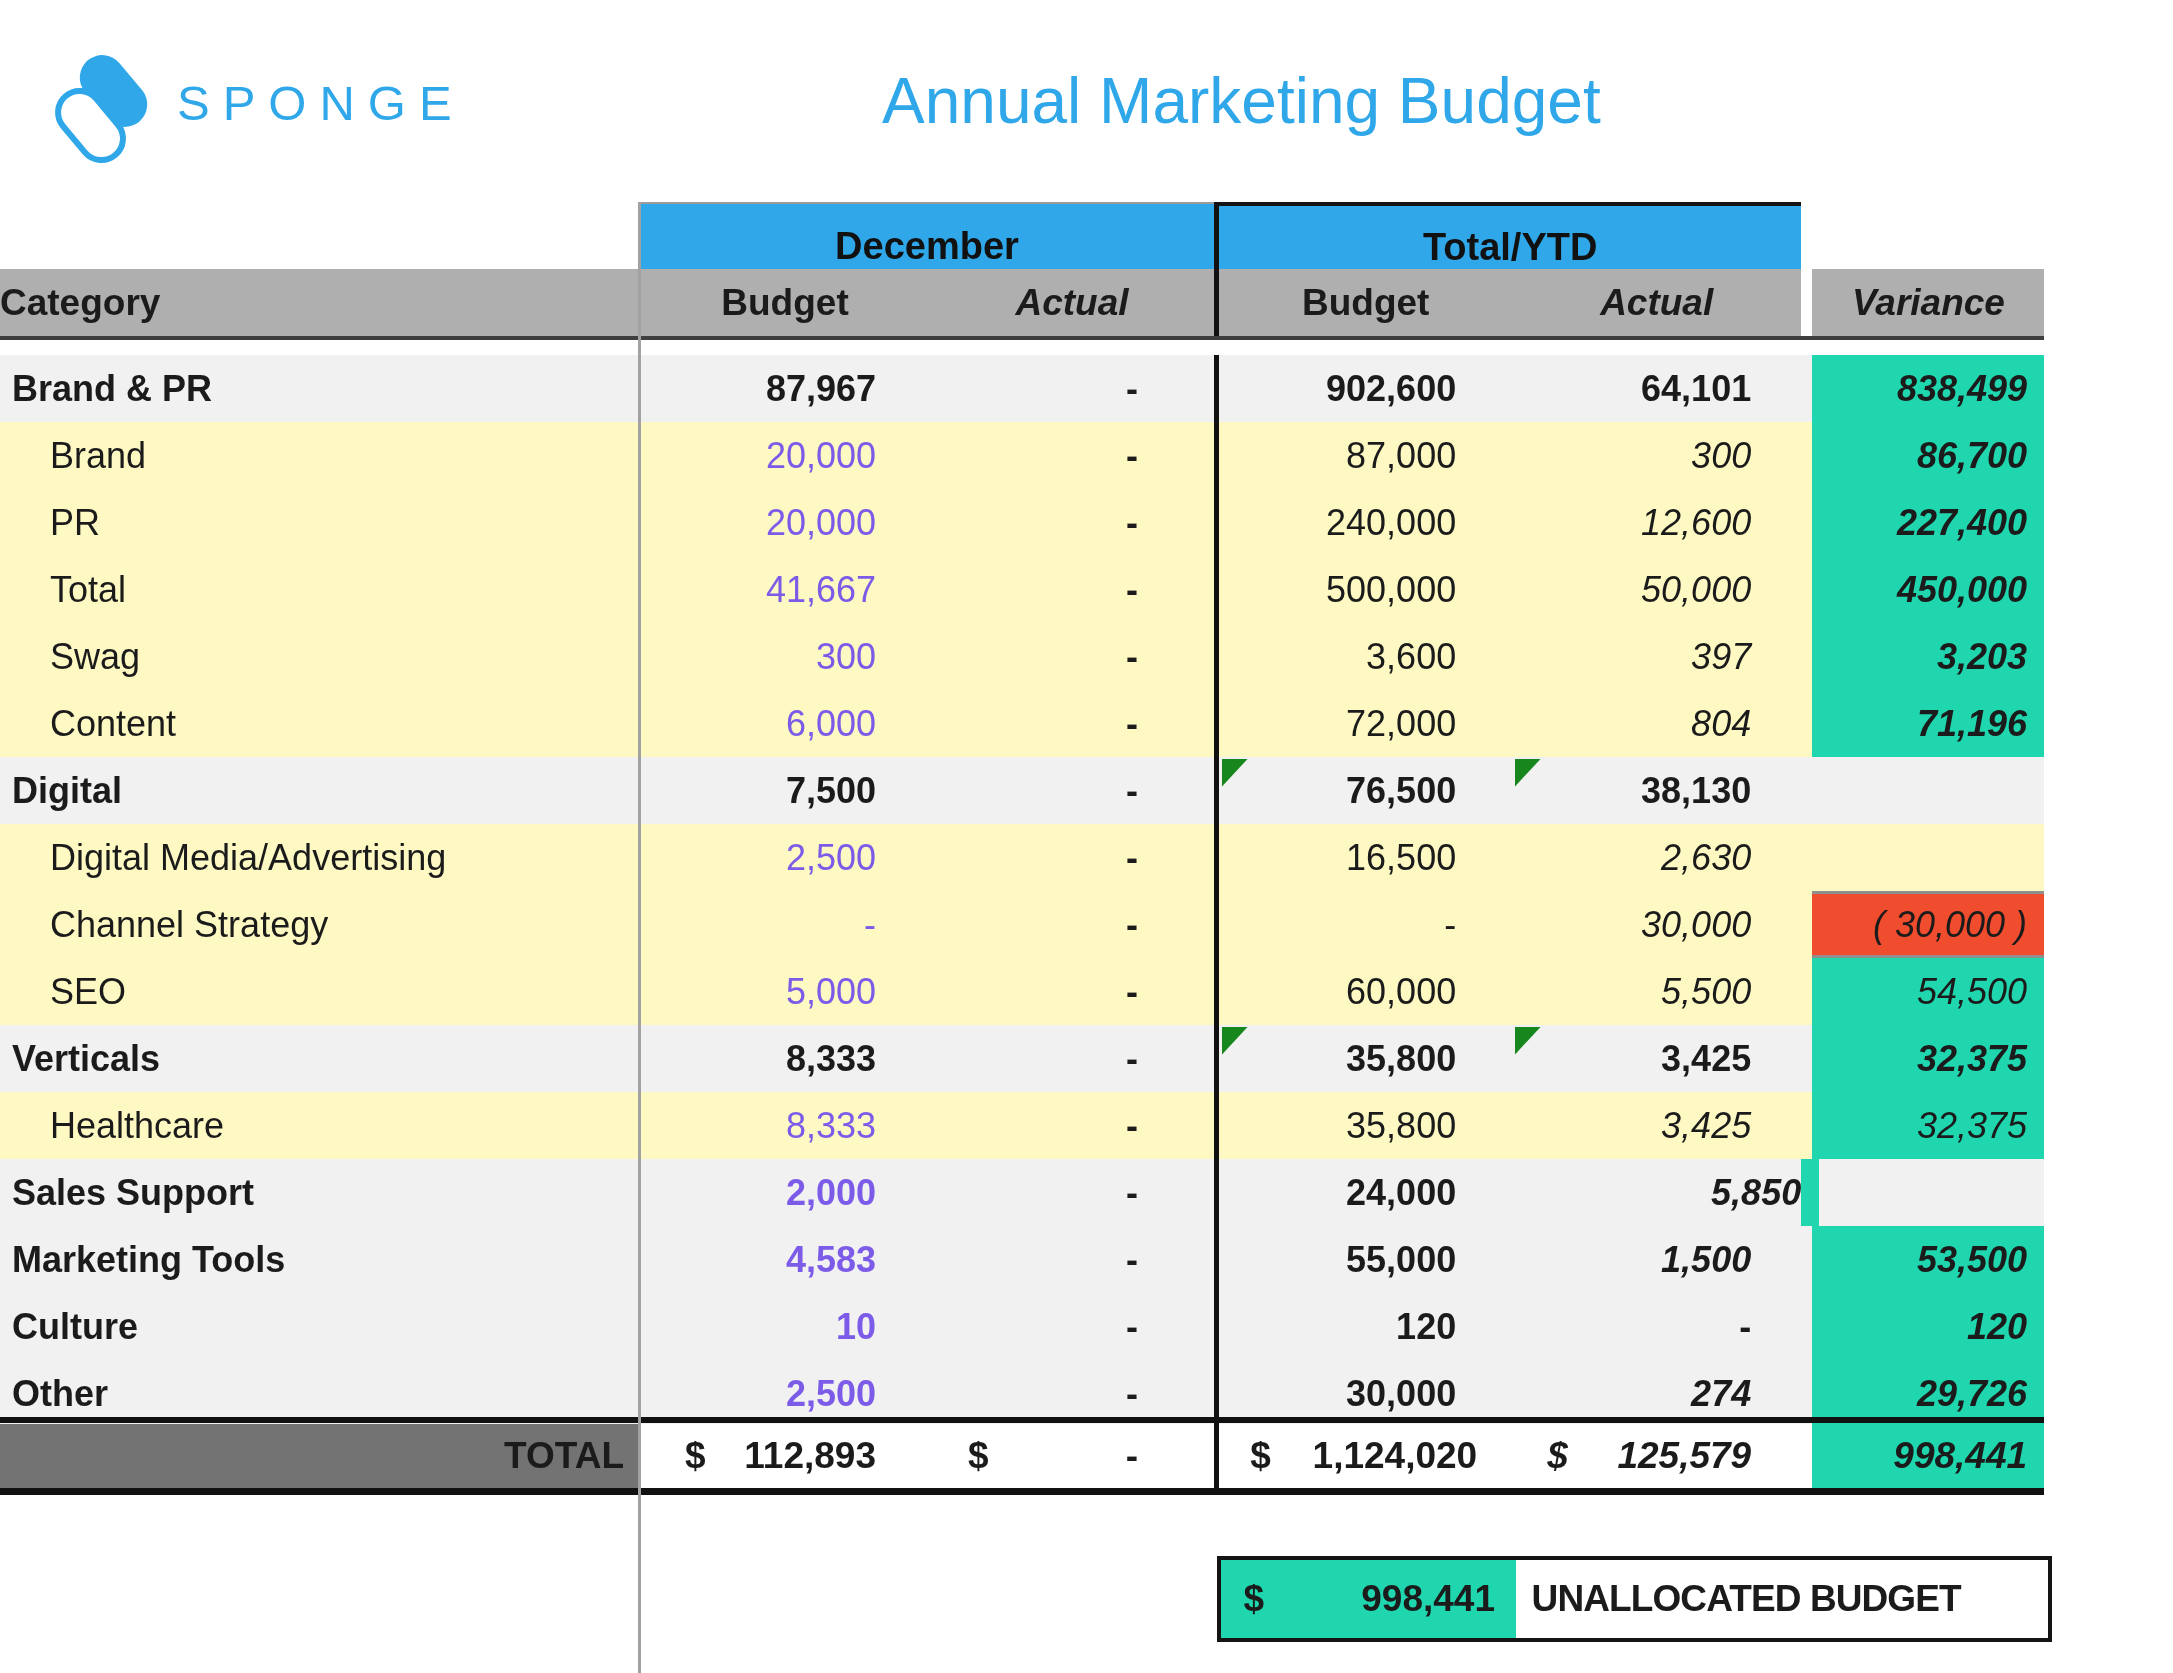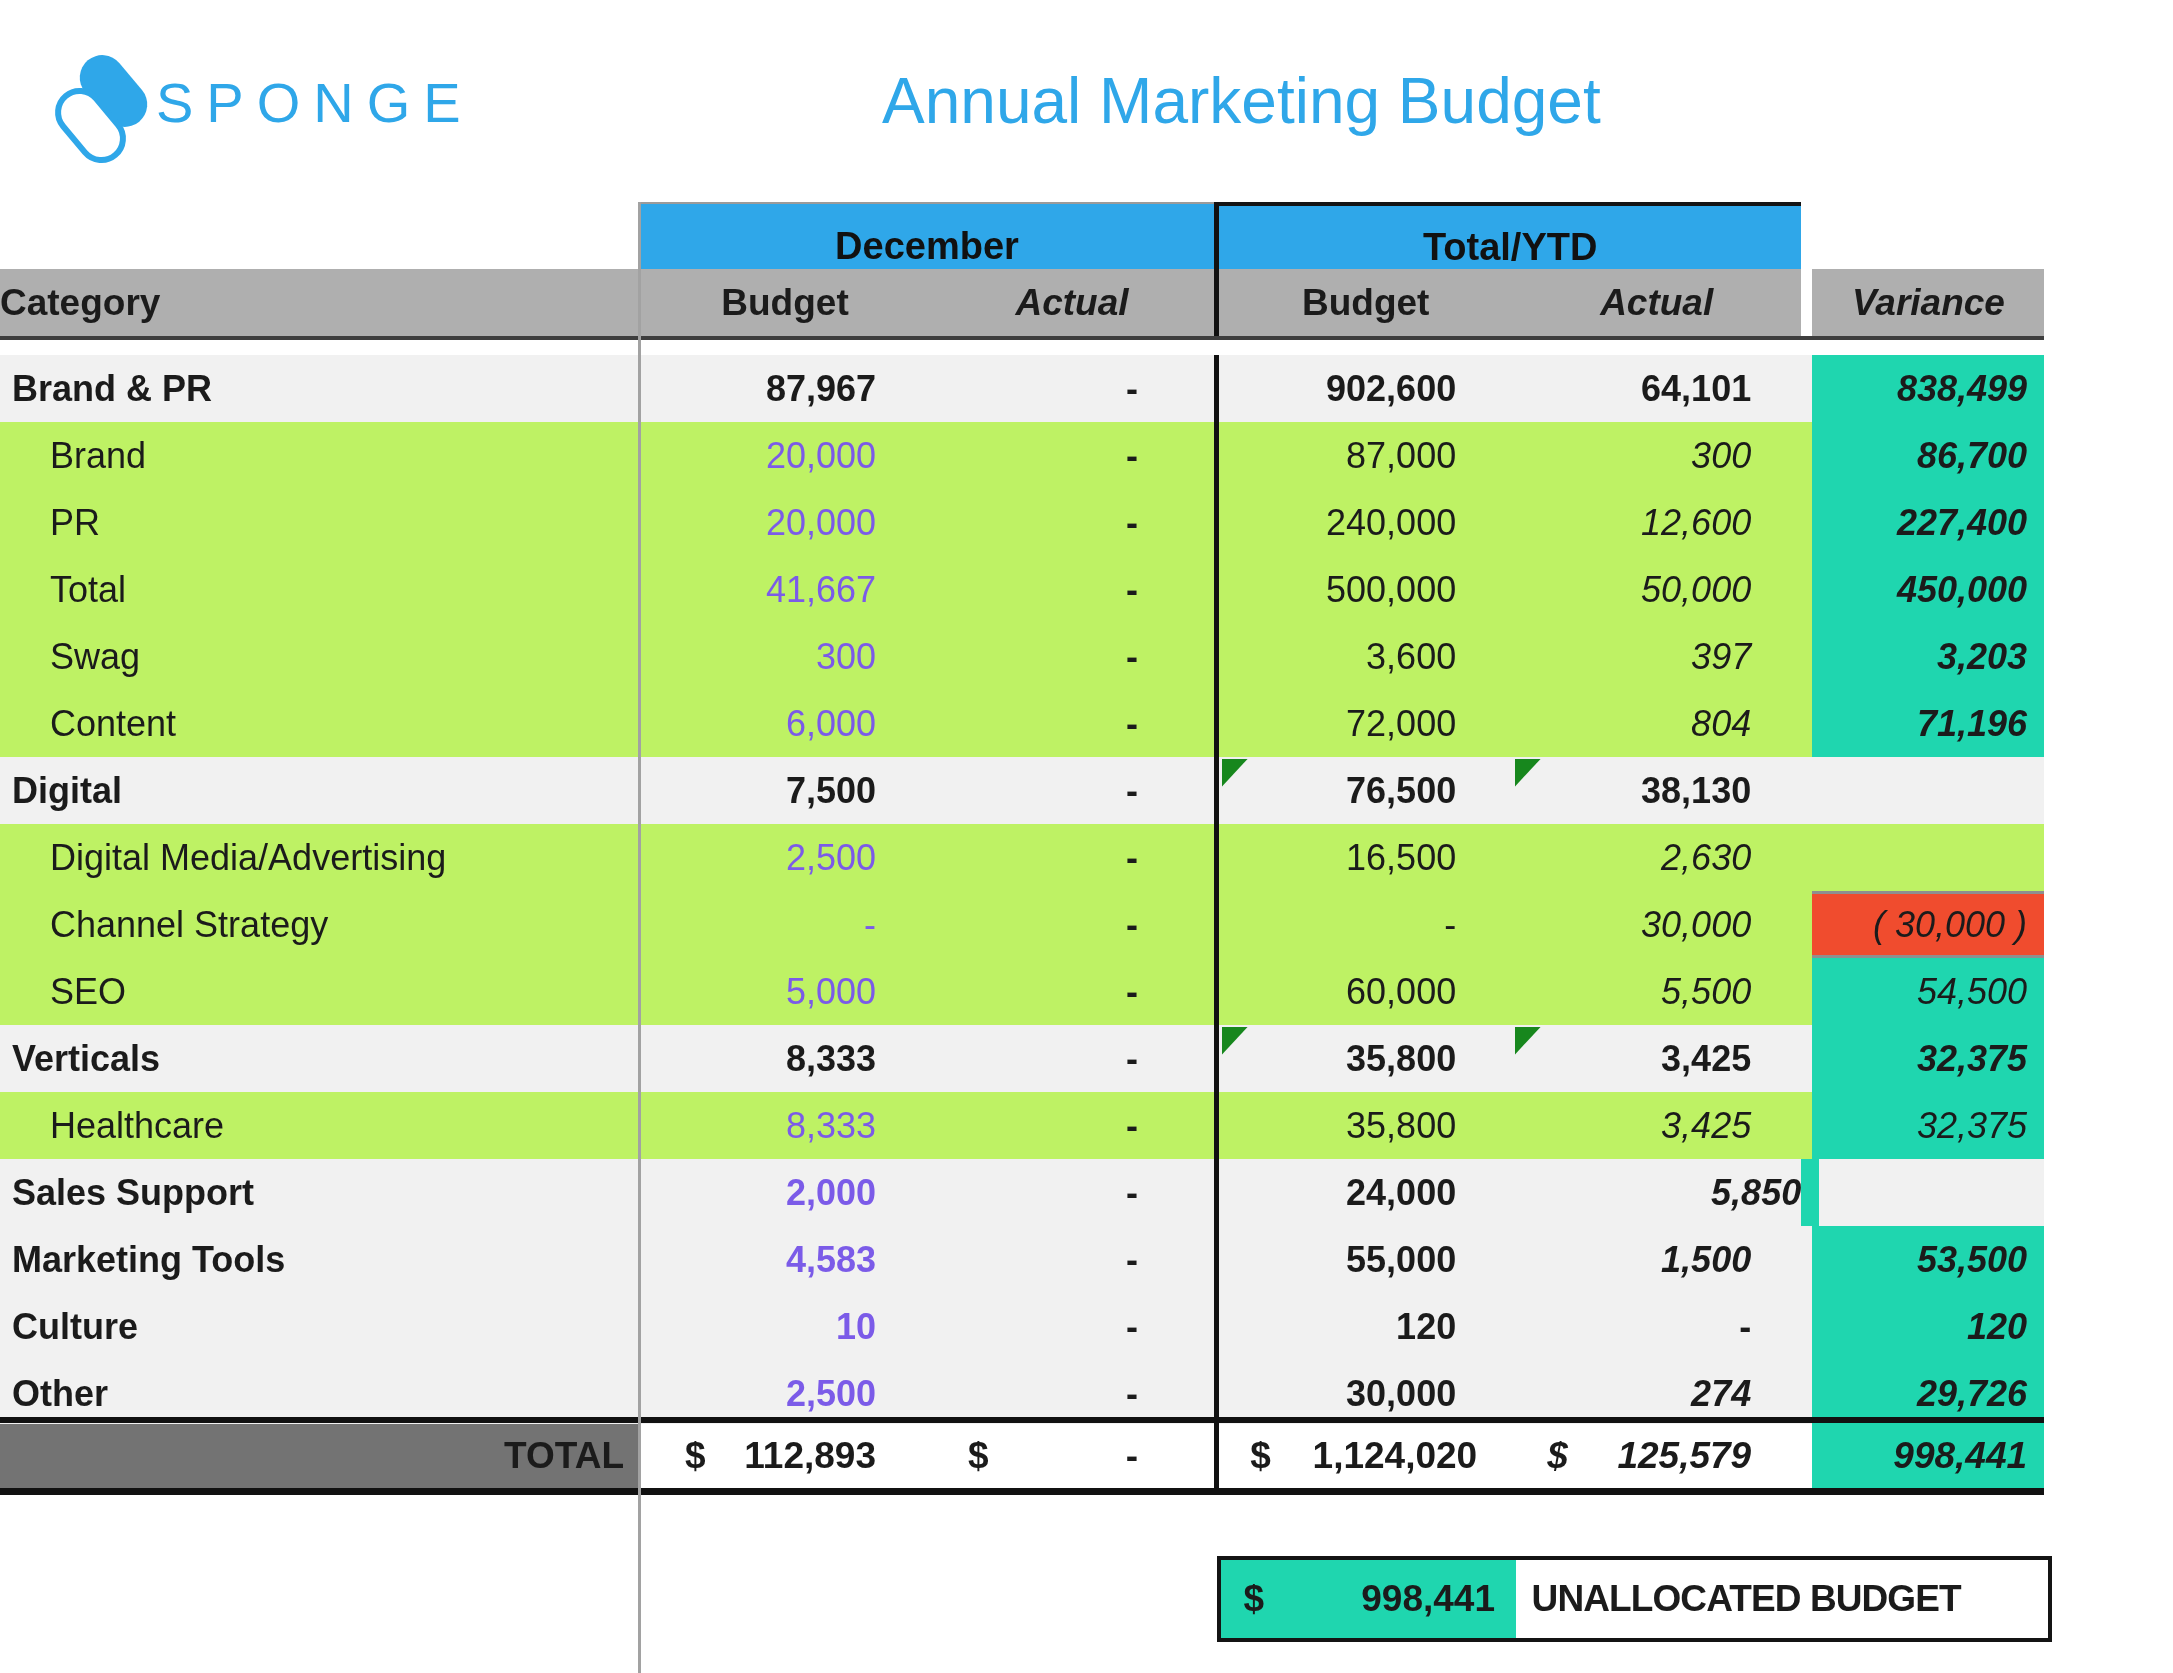--- a/index.html
+++ b/index.html
@@ -6,21 +6,21 @@
   body{width:2174px;height:1674px;background:#ffffff;overflow:hidden;
        font-family:"Liberation Sans","DejaVu Sans",sans-serif;color:#1b1b1b;}
   #sheet{position:relative;width:2174px;height:1674px;background:#fff;}
 
   
   .logo{position:absolute;left:61px;top:54px;display:flex;align-items:center;}
   .logo-icon{position:relative;width:90px;height:97px;flex:0 0 auto;}
   .leaf{position:absolute;border-radius:29.5px;}
   .leaf-filled{width:45px;height:80px;left:29.5px;top:-3.5px;background:var(--blue);transform:rotate(-40deg);}
   .leaf-outline{width:37px;height:71px;left:5.2px;top:29.5px;border:6px solid var(--blue);background:#fff;transform:rotate(-40deg);}
-  .logo-text{font-size:56px;letter-spacing:13px;color:var(--blue);margin-left:5px;font-weight:400;}
+  .logo-text{font-size:49px;letter-spacing:13px;color:var(--blue);margin-left:26px;font-weight:400;}
   .page-title{position:absolute;left:882px;top:64px;font-size:64px;color:var(--blue);font-weight:400;letter-spacing:0;}
 
   
   .band{position:absolute;left:0;width:2044px;display:grid;
         grid-template-columns:640px 290px 284px 5.2px 293px 289px 11.3px 232px;}
   .c{display:flex;align-items:center;}
 
   
   .h-band1{top:202px;height:87px;}
   .h-blank{background:#fff;}
@@ -31,21 +31,21 @@
          justify-content:center;font-size:38px;font-weight:700;color:#111;}
   .h-band2{top:269px;height:67px;border-bottom:4.3px solid #3e3e3e;}
   .h-gray{background:var(--grayhead);font-size:37px;font-weight:700;justify-content:center;}
   .h-cat{justify-content:flex-start;}
   .h-it{font-style:italic;}
   .h-white{background:#fff;}
 
   
   #rows{position:absolute;top:355px;left:0;width:2044px;}
   .row{display:grid;grid-template-columns:640px 290px 284px 5.2px 293px 289px 11.3px 232px;
-       height:67px;background:#bef264;}
+       height:67px;background:#fef9c3;}
   .row.shaded{background:var(--shade);}
   .row .c{font-size:36px;}
   .c-cat{padding-left:12px;}
   .c-cat.indent{padding-left:50px;}
   .bold{font-weight:700;}
   .c-num{justify-content:flex-end;}
   .c-decb{padding-right:54px;}
   .c-deca{padding-right:76px;font-weight:700;}
   .c-div{background:#111;}
   .c-ytdb{padding-right:56px;position:relative;}

